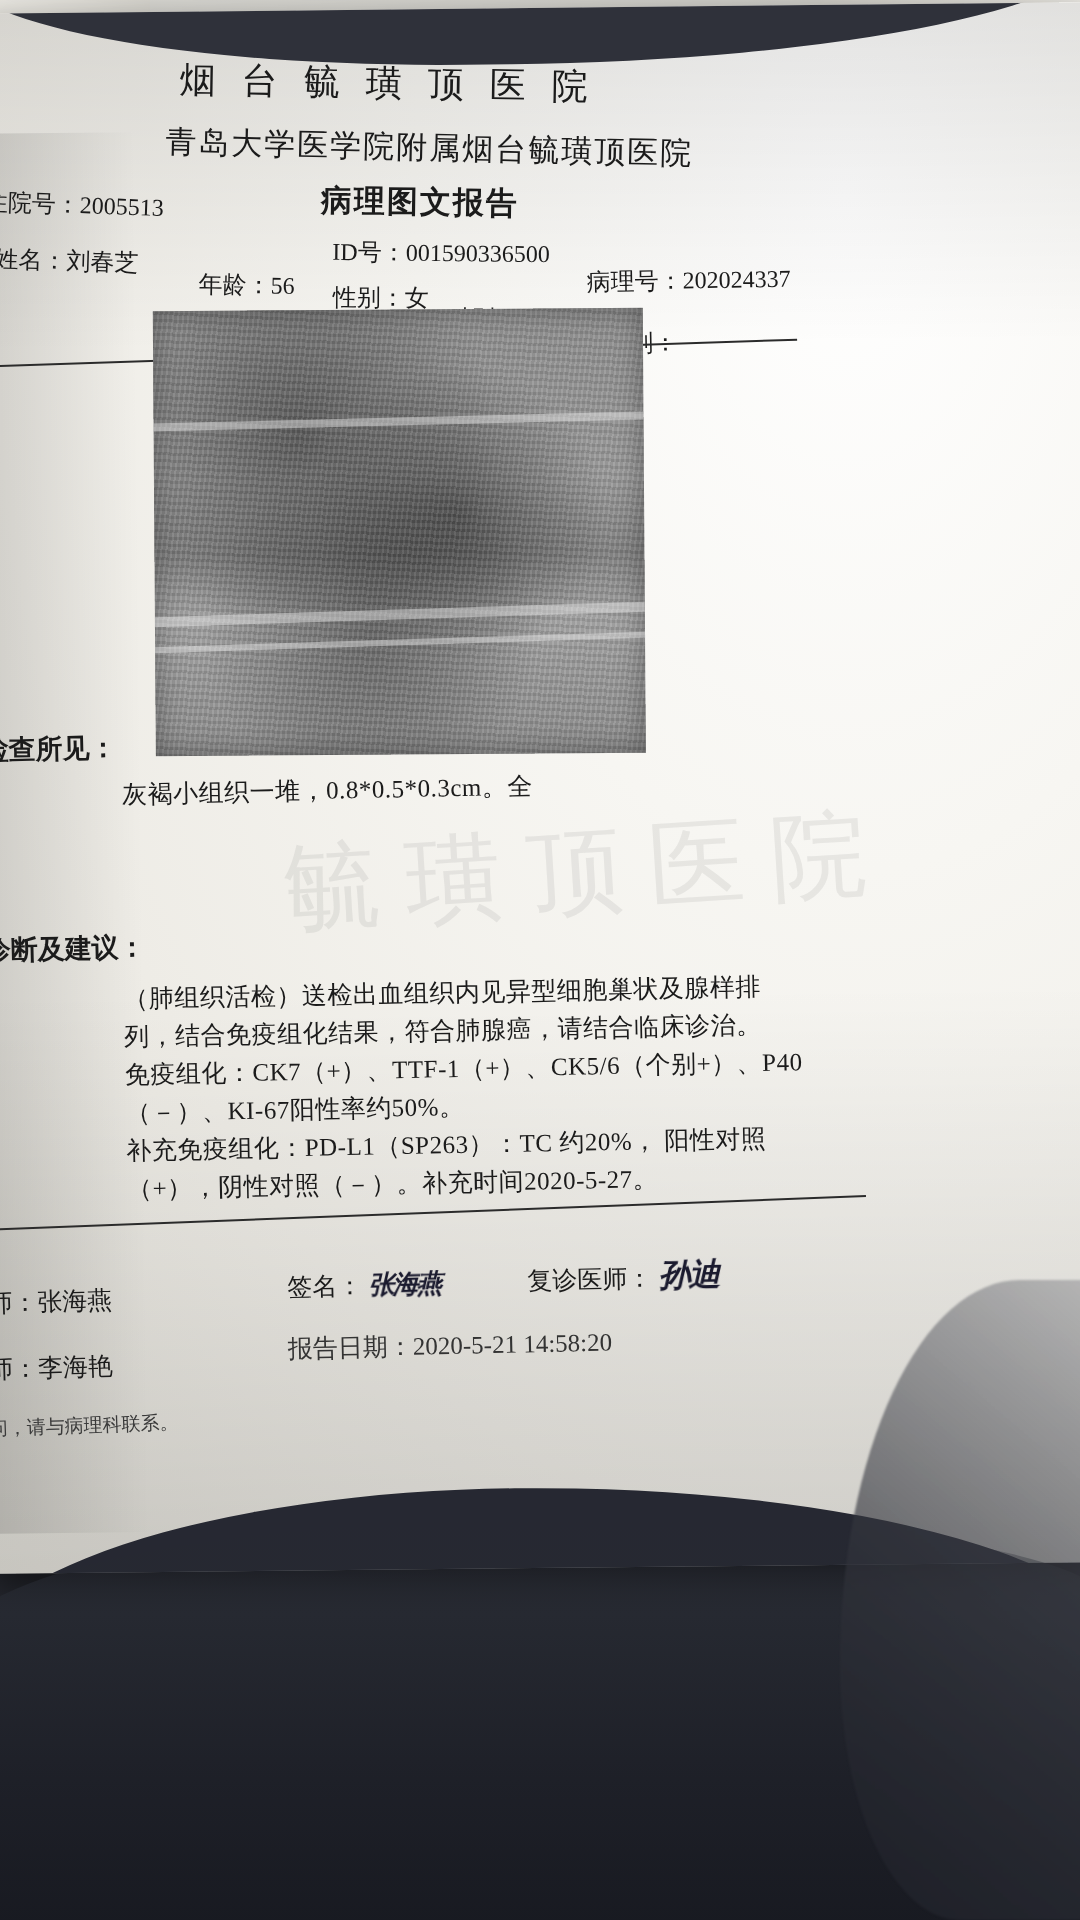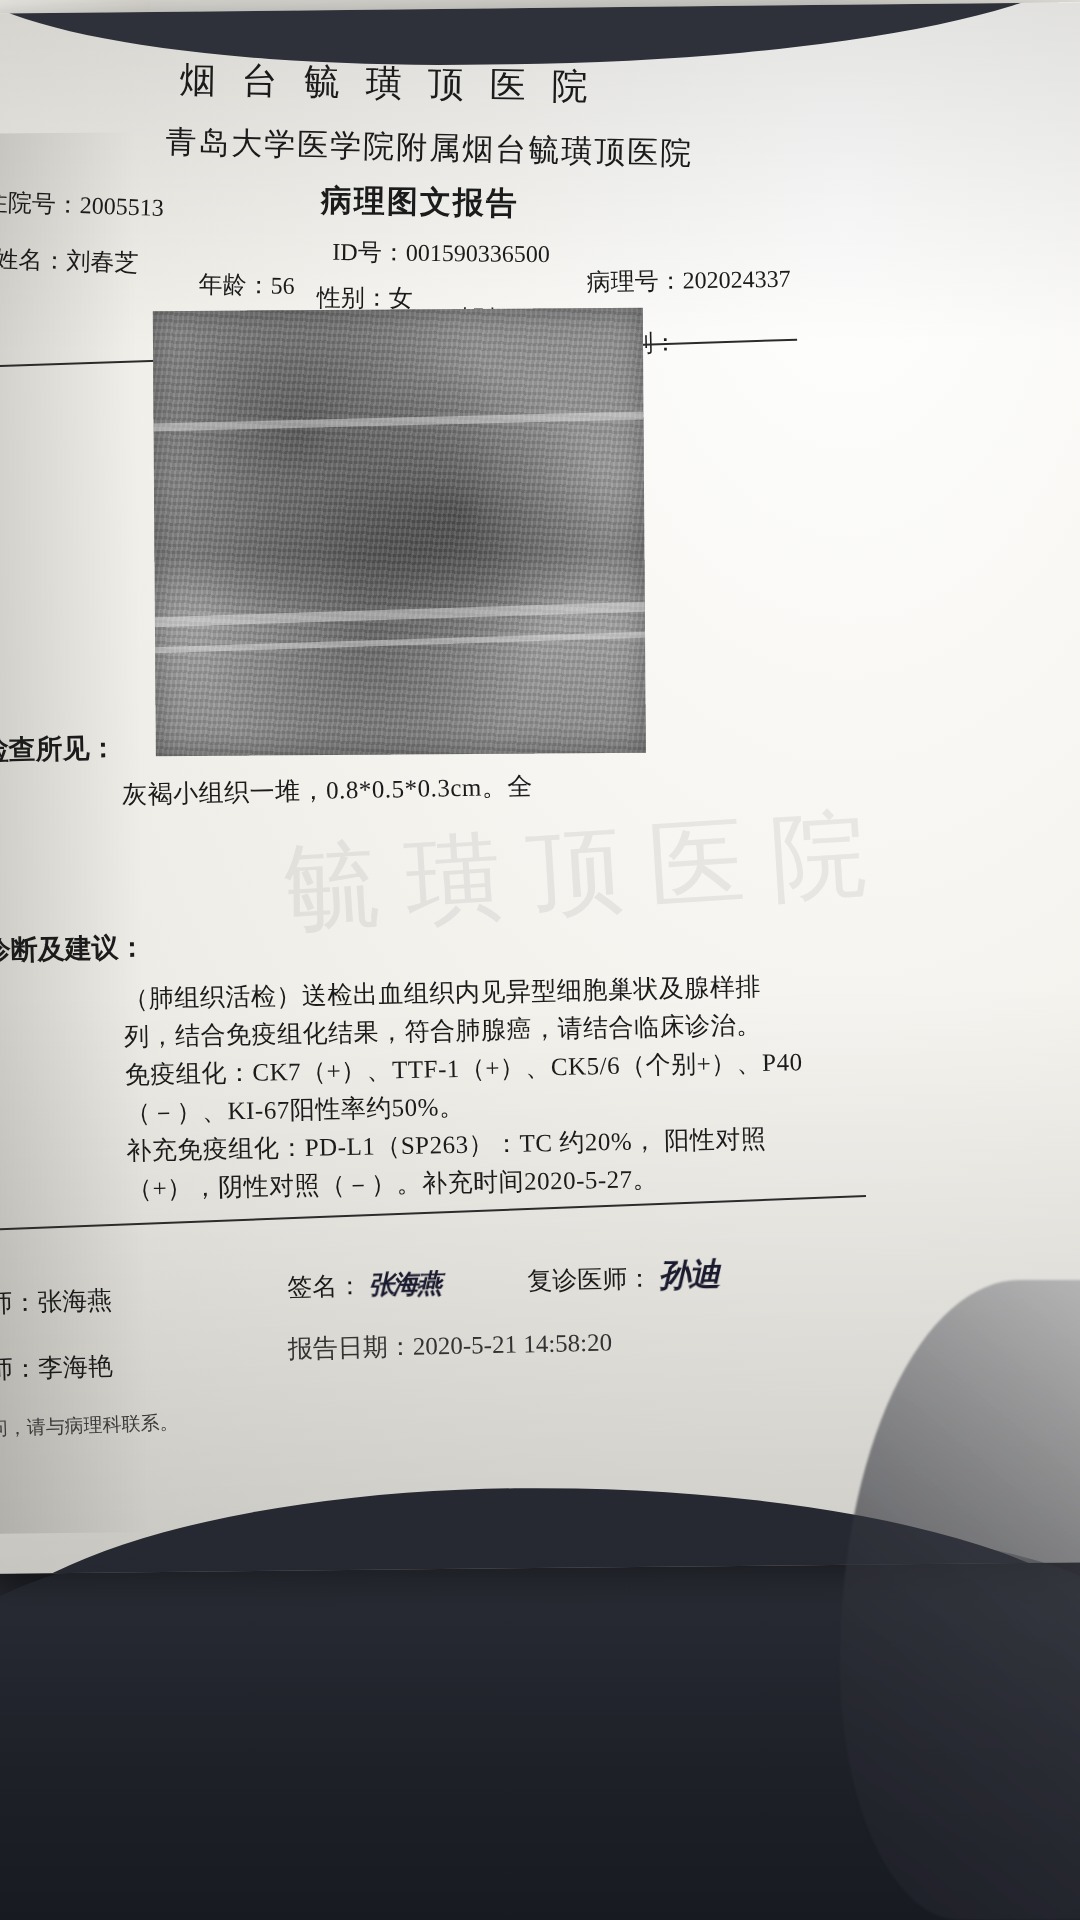--- a/index.html
+++ b/index.html
@@ -144,21 +144,21 @@
 
   .meta {
     position: absolute;
     font-size: 24px;
     white-space: nowrap;
   }
   .m-admission { left: 8px;  top: 176px; transform: rotate(2.6deg); }
   .m-name      { left: 18px; top: 232px; transform: rotate(2.2deg); }
   .m-age       { left: 222px; top: 258px; transform: rotate(1.6deg); }
   .m-id        { left: 356px; top: 228px; transform: rotate(1.2deg); }
-  .m-sex       { left: 340px; top: 272px; transform: rotate(0.8deg); }
+  .m-sex       { left: 356px; top: 272px; transform: rotate(0.8deg); }
   .m-dept      { left: 470px; top: 294px; transform: rotate(0.4deg); }
   .m-dept-val  { left: 492px; top: 318px; font-size: 17px; transform: rotate(0.2deg); }
   .m-path      { left: 610px; top: 258px; transform: rotate(-0.4deg); }
   .m-ward      { left: 628px; top: 320px; transform: rotate(-0.6deg); }
 
   .hr-top {
     position: absolute;
     left: 0; top: 352px;
     width: 820px; height: 2px;
     background: #2b2b2b;

